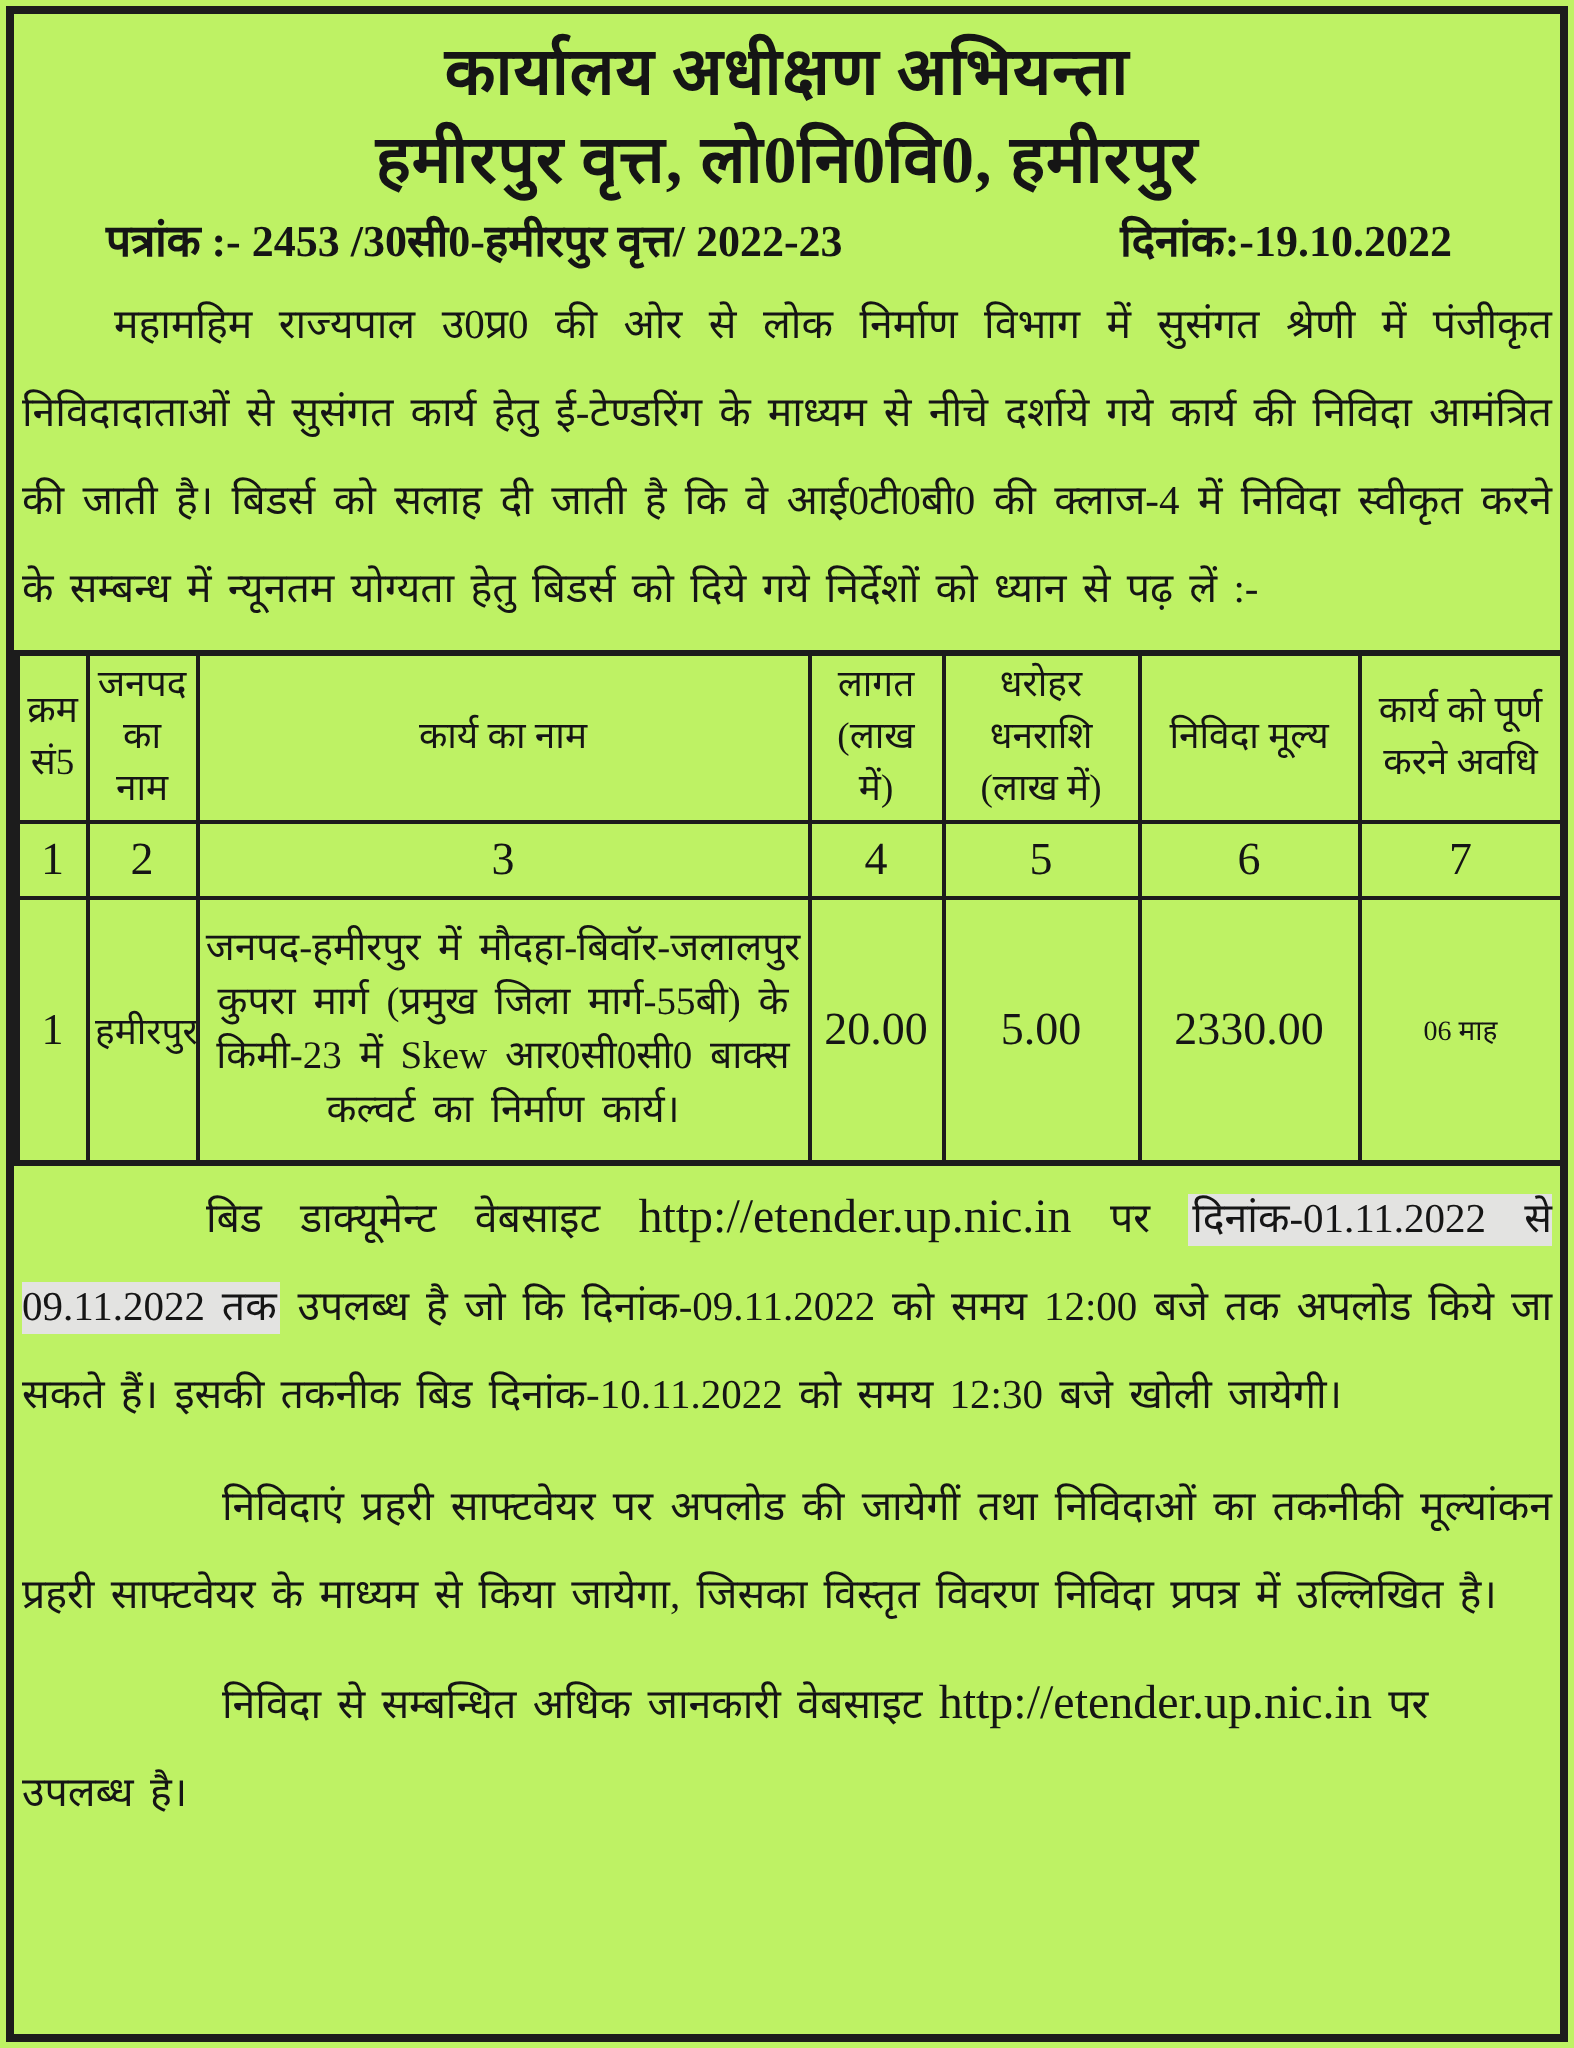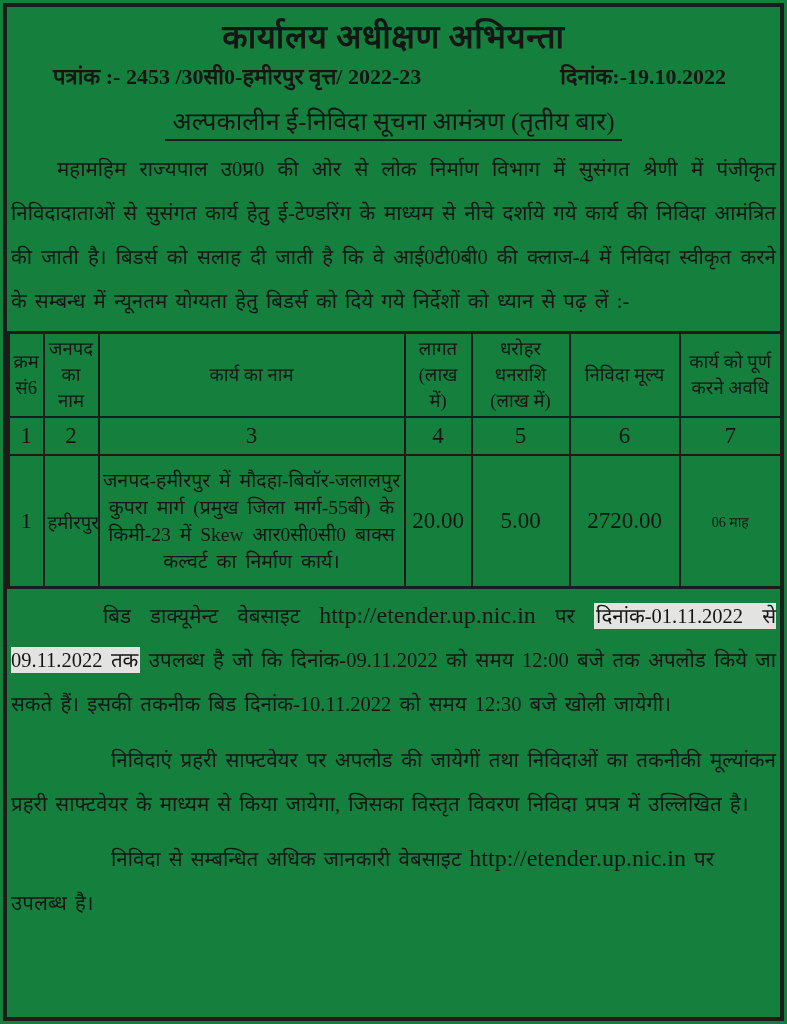--- a/index.html
+++ b/index.html
@@ -1,19 +1,19 @@
 <!DOCTYPE html>
 <html lang="hi"><head>
 <meta charset="utf-8">
 <style>
   html, body { margin: 0; padding: 0; background: #f6f6f4; }
   .sheet {
     position: relative;
     width: 787px; height: 1024px;
-    background: #15803d;
+    background: #bef264;
     box-sizing: border-box;
     padding: 3px;
     font-family: "Liberation Serif", "DejaVu Serif", serif;
     color: #151515;
     overflow: hidden;
   }
   .frame {
     box-sizing: border-box;
     width: 100%; height: 100%;
     border: 4px solid #1c1c1c;
@@ -100,46 +100,44 @@
   td.cell-amount { font-size: 23px; }
   td.cell-period { font-size: 14px; }
 </style>
 </head>
 <body>
 
 <div class="sheet">
   <div class="frame">
 
     <div class="office-line">कार्यालय अधीक्षण अभियन्ता</div>
+    <div class="office-line">हमीरपुर वृत्त, लो0नि0वि0, हमीरपुर</div>
 
     <div class="ref-row">
       <span>पत्रांक :- 2453  /30सी0-हमीरपुर वृत्त/ 2022-23</span>
       <span>दिनांक:-19.10.2022</span>
     </div>
 
-    <div class="notice-title-wrap">
-      <span class="notice-title">अल्पकालीन ई-निविदा सूचना आमंत्रण  (तृतीय बार)</span>
-    </div>
 
     <p class="para para-intro">महामहिम राज्यपाल उ0प्र0 की ओर से लोक निर्माण विभाग में सुसंगत श्रेणी में पंजीकृत निविदादाताओं से सुसंगत कार्य हेतु ई-टेण्डरिंग के माध्यम से नीचे दर्शाये गये कार्य की निविदा आमंत्रित की जाती है। बिडर्स को सलाह दी जाती है कि वे आई0टी0बी0 की क्लाज-4 में निविदा स्वीकृत करने के सम्बन्ध में न्यूनतम योग्यता हेतु बिडर्स को दिये गये निर्देशों को ध्यान से पढ़ लें :-</p>
 
     <table class="tender">
       <colgroup>
         <col style="width:35px">
           <col style="width:55px">
           <col style="width:306px">
         <col style="width:67px">
           <col style="width:98px">
           <col style="width:110px">
           <col style="width:102px">
       </colgroup>
       <thead>
         <tr>
           <th>क्रम
-सं6</th>
+सं5</th>
           <th>जनपद
 का नाम</th>
           <th>कार्य का नाम</th>
           <th>लागत
 (लाख में)</th>
           <th>धरोहर धनराशि
 (लाख में)</th>
           <th>निविदा मूल्य</th>
           <th>कार्य को पूर्ण
 करने अवधि</th>
@@ -154,21 +152,21 @@
           <td>7</td>
         </tr>
       </thead>
       <tbody>
         <tr>
           <td class="cell-sn">1</td>
           <td class="cell-district">हमीरपुर</td>
           <td class="cell-work">जनपद-हमीरपुर में मौदहा-बिवॉर-जलालपुर कुपरा मार्ग (प्रमुख जिला मार्ग-55बी) के किमी-23 में Skew आर0सी0सी0 बाक्स कल्वर्ट का निर्माण कार्य।</td>
           <td class="cell-amount">20.00</td>
           <td class="cell-amount">5.00</td>
-          <td class="cell-amount">2720.00</td>
+          <td class="cell-amount">2330.00</td>
           <td class="cell-period">06 माह</td>
         </tr>
       </tbody>
     </table>
 
     <p class="para para-bid">
       <span>बिड डाक्यूमेन्ट वेबसाइट</span>
       <span class="url">http://etender.up.nic.in</span>
       <span>पर</span>
       <span class="hl">दिनांक-01.11.2022 से 09.11.2022 तक</span>

